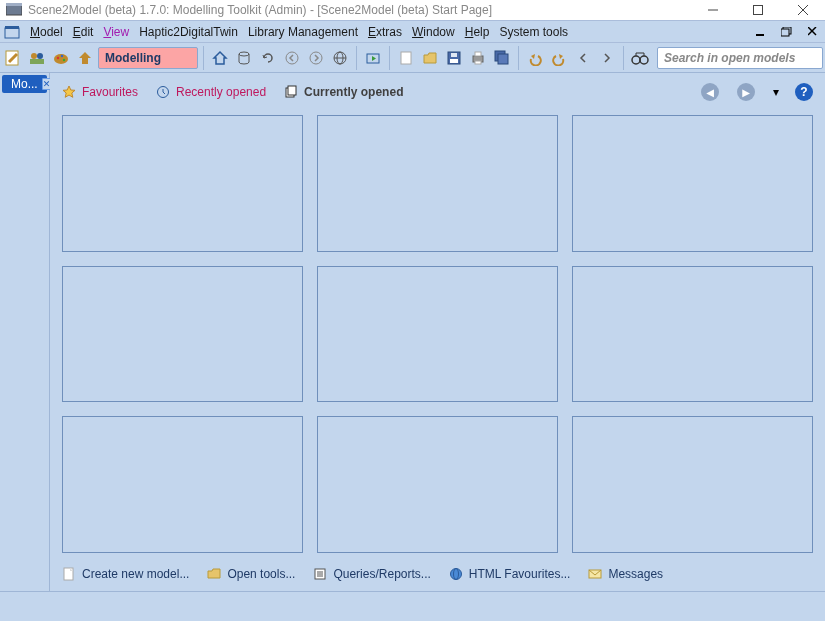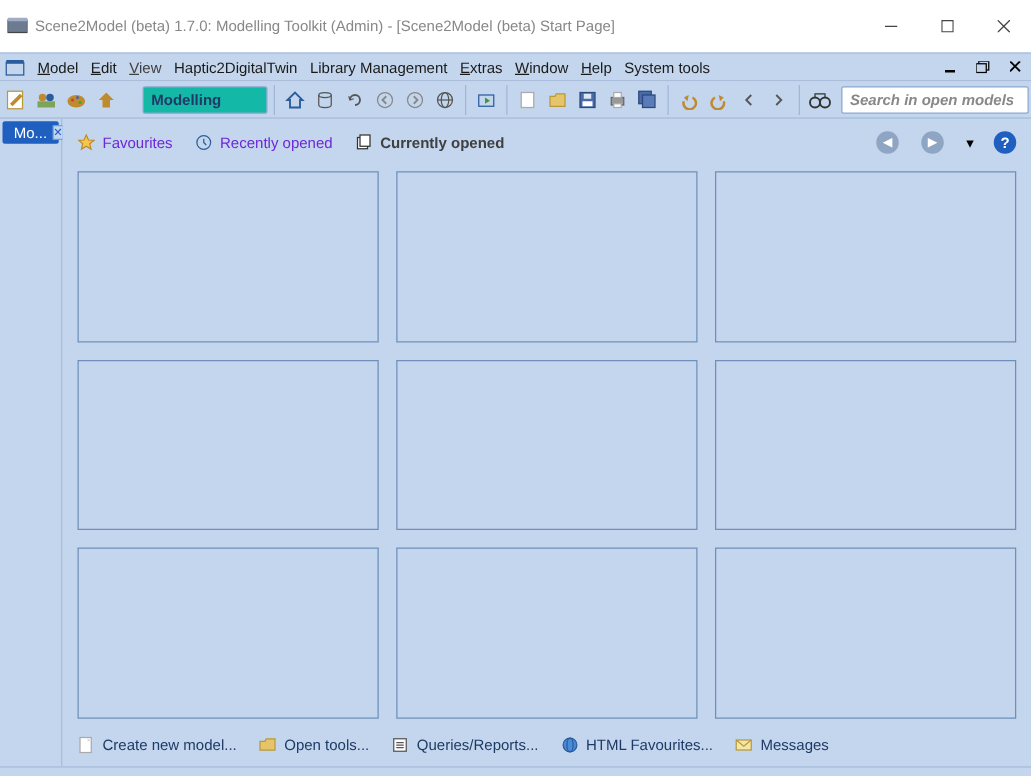--- a/index.html
+++ b/index.html
@@ -1,39 +1,39 @@
 <!DOCTYPE html>
 <html><head>
 <meta charset="utf-8">
 <style>
   * { margin: 0; padding: 0; box-sizing: border-box; font-family: "Segoe UI", Tahoma, sans-serif; font-size: 12px; }
   body { background: #c3d6ed; width: 825px; height: 621px; overflow: hidden; }
-  .titlebar { height: 42px; background: #fff; display: flex; align-items: center; padding: 0 0 0 6px; color: #888; }
+  .titlebar { height: 20px; background: #fff; display: flex; align-items: center; padding: 0 0 0 6px; color: #888; }
   .titlebar .title-icon { width: 16px; height: 14px; margin-right: 6px; }
   .titlebar .title-text { flex: 1; font-size: 12px; }
   .win-btns { display: flex; }
   .win-btn { width: 45px; height: 30px; display:flex; align-items:center; justify-content:center; color:#888; }
   .menubar { height: 23px; background: #c3d6ed; border-top: 1px solid #aabddb; border-bottom: 1px solid #aabddb; display: flex; align-items: center; padding: 0 4px; gap: 10px; }
   .menubar .menu-item { color: #1a1a1a; cursor: default; }
-  .menubar .menu-item.disabled { color: #404040; }
+  .menubar .menu-item.disabled { color: #a21caf; }
   .menubar .menu-item .ul { text-decoration: underline; }
   .menubar .spacer { flex: 1; }
   .menubar .mdi-btn { width:16px; height:16px; display:flex; align-items:center; justify-content:center; color:#000; font-weight:bold;}
   .toolbar { height: 30px; background: #c3d6ed; border-bottom: 1px solid #9fb6d6; display: flex; align-items: center; padding: 0 2px; gap: 2px; }
   .tsep { width: 1px; height: 24px; background: #9fb6d6; margin: 0 3px; display:inline-block;}
   .tbtn { width: 22px; height: 22px; display:flex; align-items:center; justify-content:center; border:1px solid transparent; border-radius:2px; }
-  .mode-box { height:22px; min-width:100px; background:#14b8a6; border:1px solid #8aa8d0; padding:0 6px; display:flex; align-items:center; font-weight:bold; color:#1f3a66; border-radius:2px;margin-left:16px; }
+  .mode-box { height:22px; min-width:100px; background:#fca5a5; border:1px solid #8aa8d0; padding:0 6px; display:flex; align-items:center; font-weight:bold; color:#1f3a66; border-radius:2px; }
   .search { flex:1; height:22px; background:#fff; border:1px solid #8aa8d0; margin-left:4px; display:flex; align-items:center; padding:0 6px; color:#888; font-style:italic; border-radius:2px;font-weight:bold;}
   .body-row { display:flex; height: calc(621px - 30px - 23px - 30px - 20px); }
   .side-panel { width:50px; background:#c3d6ed; border-right:1px solid #9fb6d6; }
   .side-tab { margin:2px; height:18px; background:#1f5fbf; color:#fff; display:flex; align-items:center; padding:0 9px; border-radius:2px; font-size:11px; gap:4px;}
   .side-tab .cx { width:12px;height:12px;border:1px solid #6fa0e6;background:#c3d6ed;display:flex;align-items:center;justify-content:center;color:#1f5fbf;font-size:9px;line-height:1;border-radius:1px;}
   .content { flex:1; background:#c3d6ed; display:flex; flex-direction:column; padding: 10px 12px 4px 12px; }
   .tabs-row { display:flex; align-items:center; gap:18px; }
-  .tab-link { display:flex; align-items:center; gap:6px; color:#6d28d9; }
+  .tab-link { display:flex; align-items:center; gap:6px; color:#be185d; }
   .tab-link.bold { font-weight:bold; color:#404040; }
   .tabs-row .tspacer { flex:1; }
   .arrow-btn { width:18px;height:18px;border-radius:50%;background:#8fa5c4;display:flex;align-items:center;justify-content:center;color:#fff;font-size:10px;}
   .help-btn { width:18px;height:18px;border-radius:50%;background:#1f5fbf;display:flex;align-items:center;justify-content:center;color:#fff;font-size:12px;font-weight:bold;}
   .grid { flex:1; display:grid; grid-template-columns: repeat(3,1fr); grid-template-rows: repeat(3,1fr); gap: 14px; margin-top:14px; margin-bottom:10px;}
   .card { border:1px solid #6f8fbb; background:#c3d6ed; }
   .bottom-links { display:flex; align-items:center; gap:18px; padding:4px 0 6px 0;}
   .blink { display:flex; align-items:flex-start; gap:6px; color:#1f3a66; }
   .statusbar { height:20px; background:#c3d6ed; border-top:1px solid #9fb6d6; }
   svg { display:block; }

